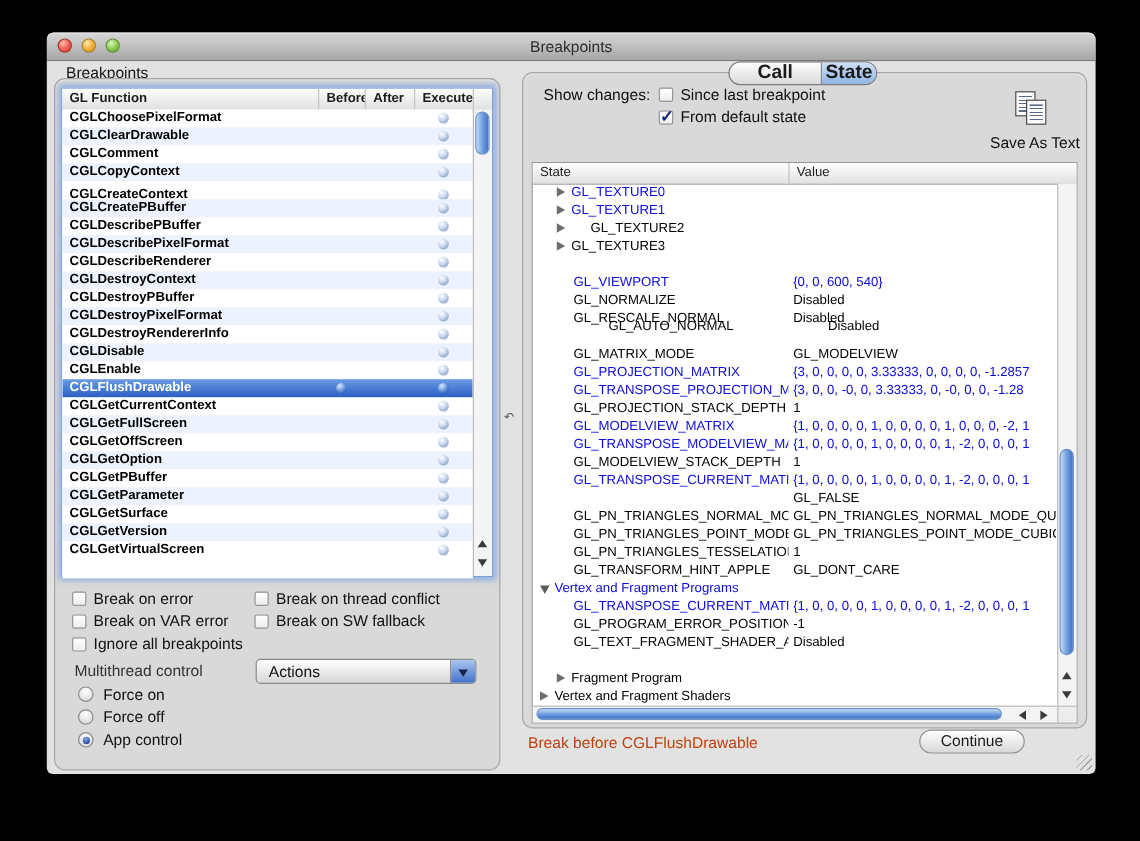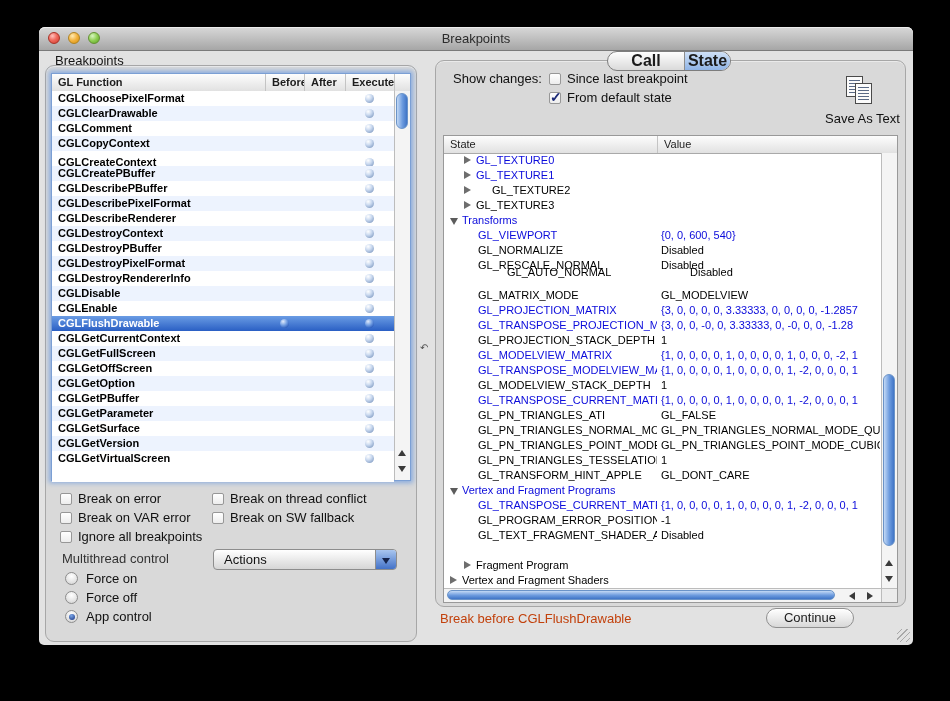--- a/index.html
+++ b/index.html
@@ -303,24 +303,20 @@
             <span class="s-lab changed" style="left: 32px;">GL_TEXTURE1</span>
           </div>
           <div class="s-row" style="top: 30px;">
             <span class="tri-r" style="left: 20px;"></span>
             <span class="s-lab" style="left: 48px;">GL_TEXTURE2</span>
           </div>
           <div class="s-row" style="top: 45px;">
             <span class="tri-r" style="left: 20px;"></span>
             <span class="s-lab" style="left: 32px;">GL_TEXTURE3</span>
           </div>
-          <div class="s-row" style="top: 60px;">
-            <span class="tri-d" style="left: 6px;"></span>
-            <span class="s-lab changed" style="left: 18px;">Transforms</span>
-          </div>
           <div class="s-row" style="top: 75px;">
             <span class="s-lab changed" style="left: 34px; width: 179px;">GL_VIEWPORT</span>
             <span class="s-val changed">{0, 0, 600, 540}</span>
           </div>
           <div class="s-row" style="top: 90px;">
             <span class="s-lab" style="left: 34px; width: 179px;">GL_NORMALIZE</span>
             <span class="s-val">Disabled</span>
           </div>
           <div class="s-row" style="top: 105px;">
             <span class="s-lab" style="left: 34px; width: 179px;">GL_RESCALE_NORMAL</span>
@@ -356,21 +352,20 @@
           </div>
           <div class="s-row" style="top: 225px;">
             <span class="s-lab" style="left: 34px; width: 179px;">GL_MODELVIEW_STACK_DEPTH</span>
             <span class="s-val">1</span>
           </div>
           <div class="s-row" style="top: 240px;">
             <span class="s-lab changed" style="left: 34px; width: 179px;">GL_TRANSPOSE_CURRENT_MATRI</span>
             <span class="s-val changed">{1, 0, 0, 0, 0, 1, 0, 0, 0, 0, 1, -2, 0, 0, 0, 1</span>
           </div>
           <div class="s-row" style="top: 255px;">
-            <span class="s-lab" style="left: 34px; width: 179px;">GL_PN_TRIANGLES_ATI</span>
             <span class="s-val">GL_FALSE</span>
           </div>
           <div class="s-row" style="top: 270px;">
             <span class="s-lab" style="left: 34px; width: 179px;">GL_PN_TRIANGLES_NORMAL_MOD</span>
             <span class="s-val">GL_PN_TRIANGLES_NORMAL_MODE_QUAD</span>
           </div>
           <div class="s-row" style="top: 285px;">
             <span class="s-lab" style="left: 34px; width: 179px;">GL_PN_TRIANGLES_POINT_MODE_</span>
             <span class="s-val">GL_PN_TRIANGLES_POINT_MODE_CUBIC_A</span>
           </div>

